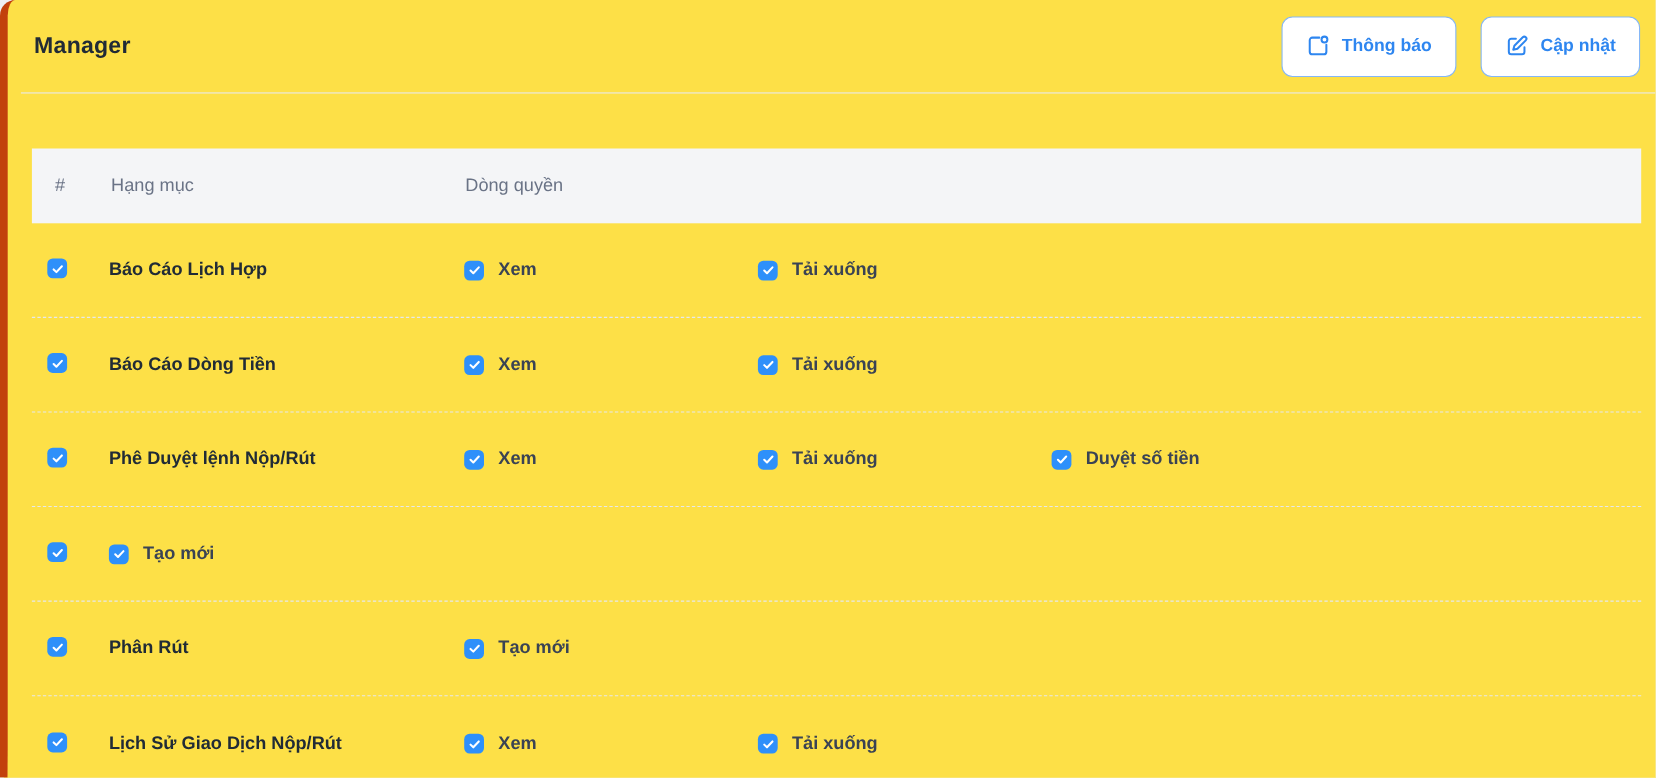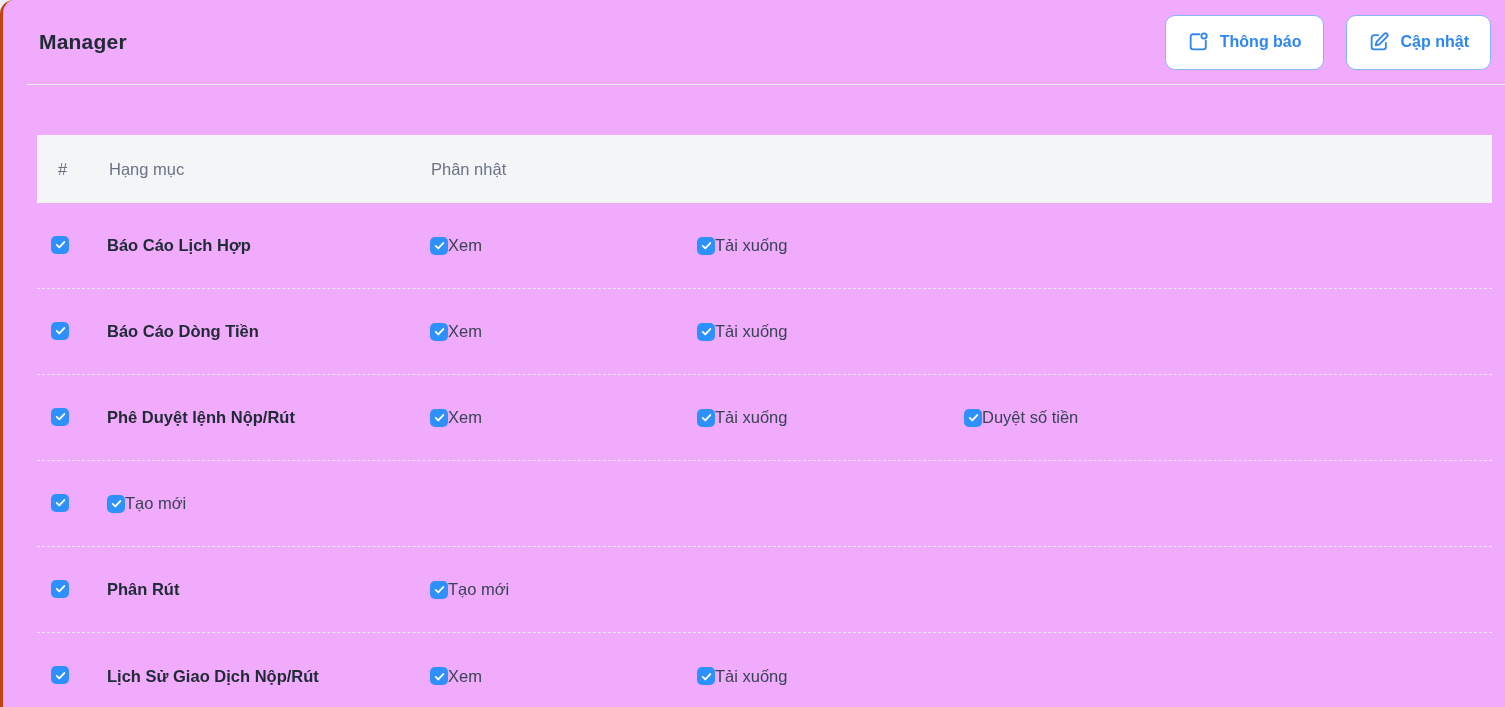--- a/index.html
+++ b/index.html
@@ -7,25 +7,24 @@
     padding: 0;
     width: 1505px;
     height: 707px;
     overflow: hidden;
     background: #edf0f3;
     font-family: "Liberation Sans", "DejaVu Sans", sans-serif;
   }
   .card {
     position: absolute;
     inset: 0;
-    background: #f0abfc;
+    background: #fde047;
     border-top-left-radius: 14px;
-    border-left: 3px solid #c2410c;
+    border-left: 7px solid #c2410c;
     overflow: hidden;
-    padding-left: 12px;
   }
   
   .page-header {
     height: 84px;
     display: flex;
     align-items: center;
     padding: 0 14px 0 24px;
     box-sizing: border-box;
   }
   .page-title {
@@ -95,22 +94,24 @@
   }
   .trow:last-child { border-bottom: none; }
   .row-label {
     font-size: 16.5px;
     font-weight: 700;
     color: #212b36;
   }
   .perm {
     display: flex;
     align-items: center;
+    gap: 13px;
     font-size: 16.5px;
     color: #3a4354;
+    font-weight: bold;
   }
   .checkbox {
     width: 18px;
     height: 18px;
     border-radius: 5px;
     background: #2e90fa;
     display: inline-flex;
     align-items: center;
     justify-content: center;
     flex: 0 0 auto;
@@ -153,21 +154,21 @@
         <span>Cập nhật</span>
       </button>
     </div>
   </div>
   <div class="header-divider"></div>
 
   <div class="table-wrap">
     <div class="thead">
       <div>#</div>
       <div>Hạng mục</div>
-      <div>Phân nhật</div>
+      <div>Dòng quyền</div>
     </div>
     <div id="table-body">
         <div class="trow">
     <div>
       <span class="checkbox" role="checkbox" aria-checked="true">
         <svg viewBox="0 0 18 18">
                 <polyline points="3.8,9.6 7.3,13 14.2,5.6"></polyline>
               </svg>
       </span>
     </div>

